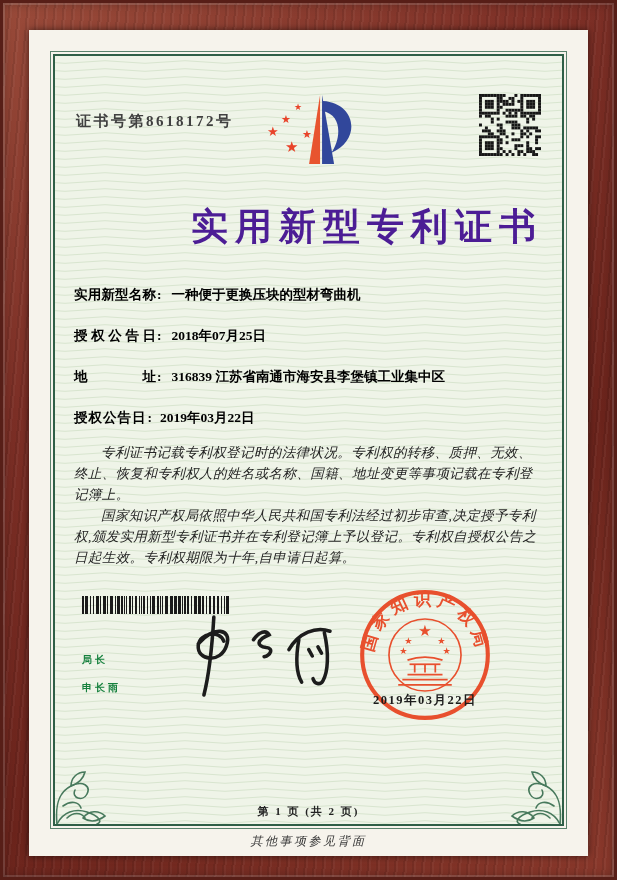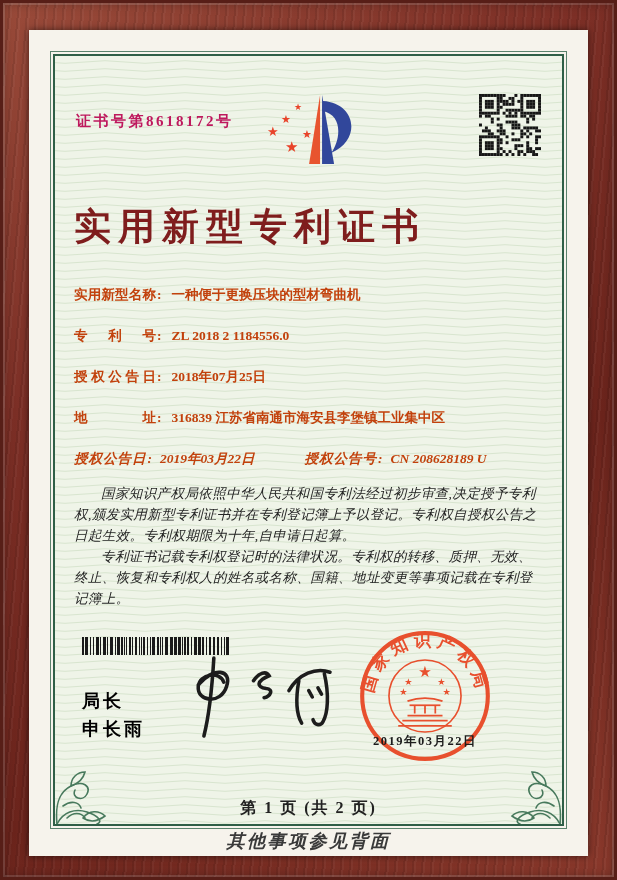--- a/index.html
+++ b/index.html
@@ -16,52 +16,52 @@
     width:100%;height:100%;box-sizing:border-box;background:#f6f3ec;
     padding:21px 21px 0 21px;display:flex;flex-direction:column;
     box-shadow:0 0 7px rgba(0,0,0,.55);
   }
   .b-outer{border:1px solid #5a826c;padding:2px;flex:1 1 auto;display:flex;min-height:0;}
   .b-inner{border:2px solid #2f5f47;flex:1;position:relative;background:#eff4e8;overflow:hidden;}
   .guilloche{position:absolute;left:0;top:0;width:100%;height:100%;}
   .content{position:absolute;left:0;top:0;right:0;bottom:0;padding:12px 19px;box-sizing:border-box;color:#1e1e1e;}
 
   .head{position:relative;height:92px;margin-top:20px;}
-  .cert-no{position:absolute;left:2px;top:24px;font-size:15px;font-weight:600;letter-spacing:2.5px;color:#be185d;white-space:nowrap;}
+  .cert-no{position:absolute;left:2px;top:24px;font-size:15px;font-weight:600;letter-spacing:2.5px;color:#404040;white-space:nowrap;}
   .logo{position:absolute;left:50%;top:0;transform:translateX(-52%);}
   .qr{position:absolute;right:2px;top:6px;}
 
-  .title{margin:22px 0 0;text-align:left;font-size:37px;font-weight:700;letter-spacing:7px;color:#7f1d1d;}
-
-  .fields{margin-top:34px;font-size:13.5px;font-weight:600;color:#c2410c;}
+  .title{margin:22px 0 0;text-align:right;font-size:37px;font-weight:700;letter-spacing:7px;color:#4c1d95;}
+
+  .fields{margin-top:34px;font-size:13.5px;font-weight:600;color:#000000;}
   .f-row{margin-bottom:23px;white-space:nowrap;}
   .f-label{display:inline-block;width:82px;text-align:justify;text-align-last:justify;}
   .f-colon{display:inline-block;margin:0 10px 0 1px;}
-  .grant{display:flex;margin-bottom:0;font-style:italic;}
+  .grant{display:flex;margin-bottom:0;}
   .pair{white-space:nowrap;}
   .pair .g-label{letter-spacing:1px;}
   .pair2{margin-left:50px;}
   .g-colon{margin:0 8px 0 1px;}
 
   .paras{margin-top:15px;font-size:13.5px;line-height:21px;font-style:italic;font-weight:500;color:#242424;letter-spacing:.4px;}
   .para{margin:0;text-indent:2em;}
 
   .sign{position:relative;height:170px;margin-top:24px;}
   .barcode{position:absolute;left:8px;top:4px;}
-  .dir{position:absolute;left:8px;top:54px;font-size:18px;font-weight:600;letter-spacing:3px;line-height:28px;color:#000000;}
+  .dir{position:absolute;left:8px;top:54px;font-size:10px;font-weight:600;letter-spacing:3px;line-height:28px;color:#15803d;}
   .sig{position:absolute;left:103px;top:14px;}
   .seal-wrap{position:absolute;left:282px;top:-6px;width:138px;height:138px;}
   .seal-date{position:absolute;left:272px;top:100px;width:158px;text-align:center;font-size:12.5px;font-weight:600;letter-spacing:1.5px;color:#1c1c1c;z-index:3;}
 
-  .page-info{position:absolute;left:0;right:0;bottom:5px;text-align:center;font-size:16px;font-weight:600;letter-spacing:2px;color:#222;}
+  .page-info{position:absolute;left:0;right:0;bottom:5px;text-align:center;font-size:11px;font-weight:600;letter-spacing:2px;color:#222;}
   .flourish{position:absolute;bottom:-2px;width:66px;height:66px;}
   .fl-l{left:-2px;}
   .fl-r{right:-2px;transform:scaleX(-1);}
 
-  .back-note{height:27px;line-height:25px;text-align:center;font-size:18px;font-style:italic;font-weight:700;letter-spacing:2.5px;color:#3a3a3a;}
+  .back-note{height:27px;line-height:25px;text-align:center;font-size:12px;font-style:italic;font-weight:400;letter-spacing:2.5px;color:#3a3a3a;}
 </style>
 </head>
 <body>
 
 <div class="frame">
   <div class="mat">
     <div class="b-outer">
       <div class="b-inner">
 
         <svg class="guilloche" id="guilloche" xmlns="http://www.w3.org/2000/svg">
@@ -306,45 +306,39 @@
 
           <div class="title">实用新型专利证书</div>
 
           <div class="fields" id="fields">
 
   <div class="f-row">
     <span class="f-label">实用新型名称</span><span class="f-colon">:</span><span class="f-value">一种便于更换压块的型材弯曲机</span>
   </div>
 
 
-  <div class="f-row">
-    <span class="f-label">专利号</span><span class="f-colon">:</span><span class="f-value">ZL 2018 2 1184556.0</span>
-  </div>
 
   <div class="f-row">
     <span class="f-label">授权公告日</span><span class="f-colon">:</span><span class="f-value">2018年07月25日</span>
   </div>
 
 
   <div class="f-row">
     <span class="f-label">地址</span><span class="f-colon">:</span><span class="f-value">316839 江苏省南通市海安县李堡镇工业集中区</span>
   </div>
 <div class="f-row grant" id="grant-row">
               <div class="pair">
                 <span class="g-label">授权公告日</span><span class="g-colon">:</span><span>2019年03月22日</span>
               </div>
-              <div class="pair pair2">
-                <span class="g-label">授权公告号</span><span class="g-colon">:</span><span>CN 208628189 U</span>
-              </div>
             </div>
           </div>
 
           <div class="paras" id="paras">
+              <p class="para">专利证书记载专利权登记时的法律状况。专利权的转移、质押、无效、终止、恢复和专利权人的姓名或名称、国籍、地址变更等事项记载在专利登记簿上。</p>
               <p class="para">国家知识产权局依照中华人民共和国专利法经过初步审查,决定授予专利权,颁发实用新型专利证书并在专利登记簿上予以登记。专利权自授权公告之日起生效。专利权期限为十年,自申请日起算。</p>
-              <p class="para">专利证书记载专利权登记时的法律状况。专利权的转移、质押、无效、终止、恢复和专利权人的姓名或名称、国籍、地址变更等事项记载在专利登记簿上。</p>
             </div>
 
           <div class="sign">
             <svg class="barcode" id="barcode" width="150" height="18" viewBox="0 0 150 18" xmlns="http://www.w3.org/2000/svg">
                 <rect x="0" y="0" width="2" height="18" fill="#1a1a1a"></rect>
                 <rect x="3" y="0" width="3" height="18" fill="#1a1a1a"></rect>
                 <rect x="8" y="0" width="1" height="18" fill="#1a1a1a"></rect>
                 <rect x="11" y="0" width="1" height="18" fill="#1a1a1a"></rect>
                 <rect x="14" y="0" width="3" height="18" fill="#1a1a1a"></rect>
                 <rect x="18" y="0" width="1" height="18" fill="#1a1a1a"></rect>

